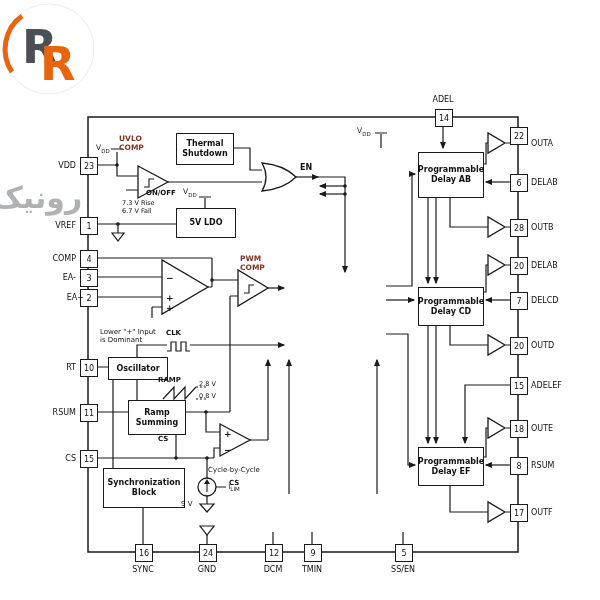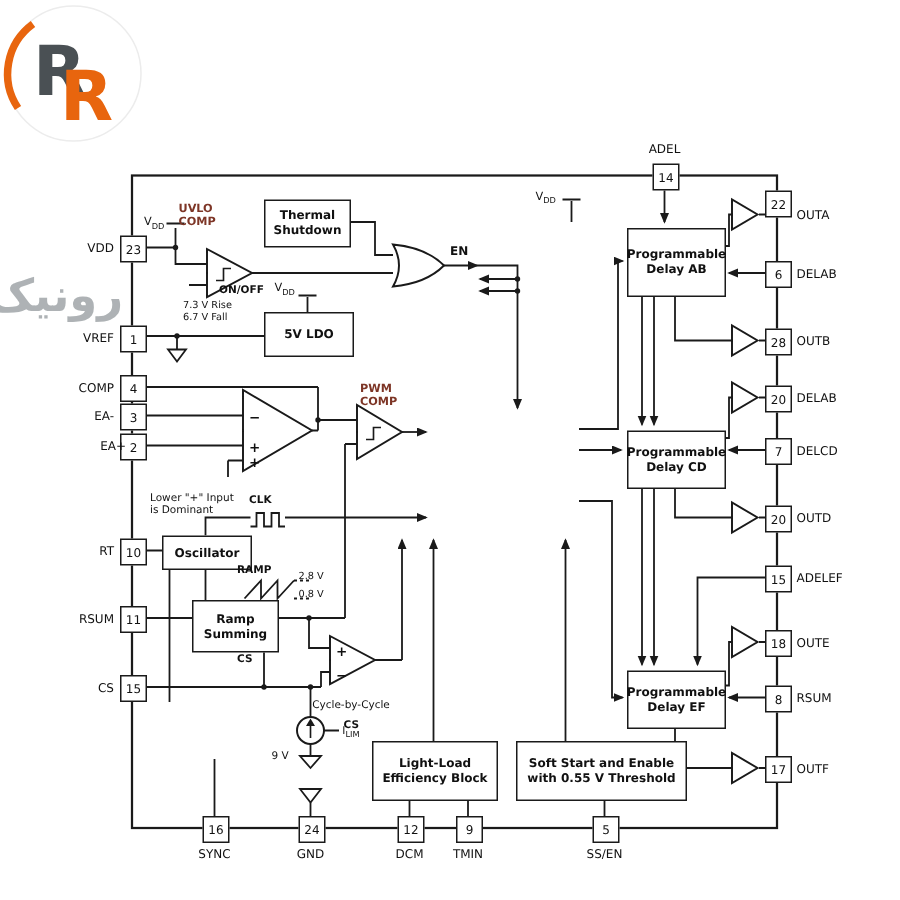--- a/index.html
+++ b/index.html
@@ -163,24 +163,22 @@
   <div class="blk" style="left:176px;top:208px;width:58px;height:28px">5V LDO</div>
   <div class="blk" style="left:418px;top:152px;width:64px;height:44px">Programmable
 Delay AB</div>
   <div class="blk" style="left:418px;top:287px;width:64px;height:37px">Programmable
 Delay CD</div>
   <div class="blk" style="left:418px;top:447px;width:64px;height:37px">Programmable
 Delay EF</div>
   <div class="blk" style="left:108px;top:357px;width:58px;height:21px">Oscillator</div>
   <div class="blk" style="left:128px;top:400px;width:56px;height:33px">Ramp
 Summing</div>
-  <div class="blk" style="left:248px;top:494px;width:82px;height:38px">Light-Load
-Efficiency Block</div>
-  <div class="blk" style="left:344px;top:494px;width:112px;height:38px">Soft Start and Enable
-with 0.55 V Threshold</div>
+  <div class="blk" style="left:103px;top:468px;width:80px;height:38px">Synchronization
+Block</div>
 
   <div class="pin" style="left:80px;top:157px">23</div>
   <div class="pin" style="left:80px;top:217px">1</div>
   <div class="pin" style="left:80px;top:250px">4</div>
   <div class="pin" style="left:80px;top:269px">3</div>
   <div class="pin" style="left:80px;top:289px">2</div>
   <div class="pin" style="left:80px;top:359px">10</div>
   <div class="pin" style="left:80px;top:404px">11</div>
   <div class="pin" style="left:80px;top:450px">15</div>
   <div class="plabel right" style="left:42px;top:161px;width:34px">VDD</div>

